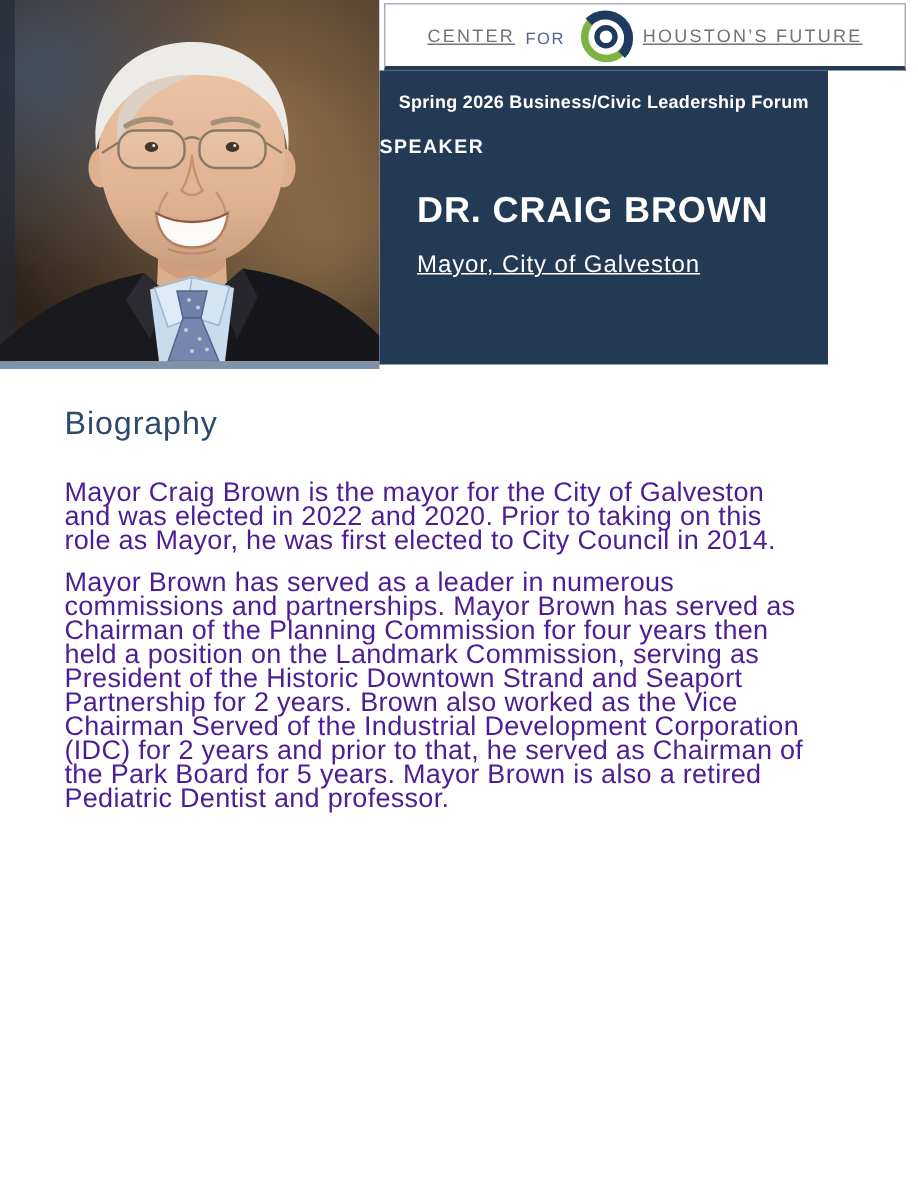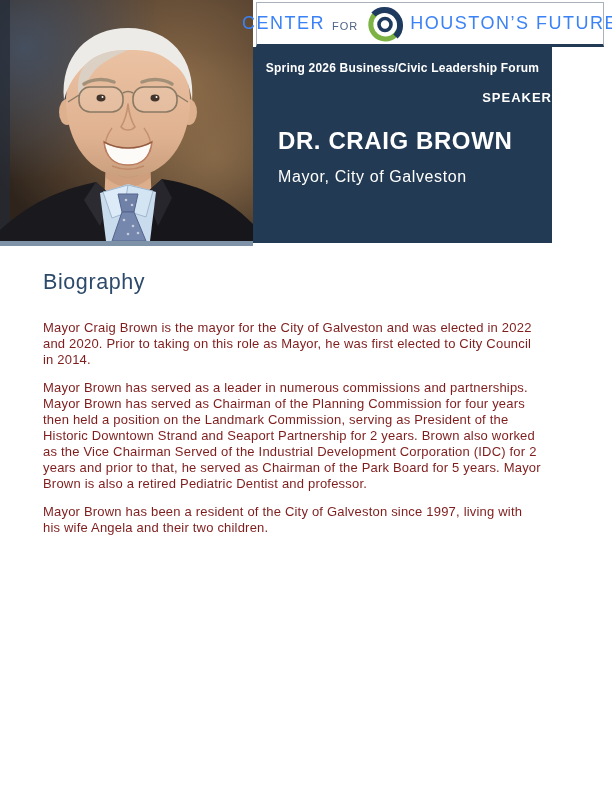--- a/index.html
+++ b/index.html
@@ -9,34 +9,34 @@
     font-family:"Liberation Sans", sans-serif; overflow:hidden; margin:0 auto;
   }
   
   .photo-wrap { position:absolute; left:0; top:0; width:253px; height:241px; }
   .photo-strip { position:absolute; left:0; top:241px; width:253px; height:5px; background:#7e92a8; }
   .logo-box {
     position:absolute; left:256px; top:2px; width:348px; height:45px;
     background:#ffffff; border:1px solid #aab1bb; border-bottom:3px solid #223a54;
     display:flex; align-items:center; justify-content:center; gap:5px;
   }
-  .logo-text { color:#3b82f6; font-size:18px; letter-spacing:1.5px; white-space:nowrap; }
+  .logo-text { color:#737373; font-size:12px; letter-spacing:1.5px; white-space:nowrap;text-decoration:underline; }
   .logo-for { color:#4e6488; font-size:11px; letter-spacing:1px; padding:4px 2px 0 2px;text-align:right; }
   .banner {
     position:absolute; left:253px; top:47px; width:299px; height:196px;
     background:#223a54; color:#ffffff;
   }
   .forum-line { text-align:center; padding-top:14px; font-weight:bold; font-size:12px; letter-spacing:0.2px; }
-  .speaker-line { text-align:right; padding-top:15px; font-weight:bold; font-size:13px; letter-spacing:1px; }
+  .speaker-line { text-align:left; padding-top:15px; font-weight:bold; font-size:13px; letter-spacing:1px; }
   .name-line { padding:22px 0 0 25px; font-weight:bold; font-size:24px; letter-spacing:0.6px; }
-  .title-line { padding:13px 0 0 25px; font-size:16px; letter-spacing:0.6px; }
+  .title-line { padding:13px 0 0 25px; font-size:16px; letter-spacing:0.6px;text-decoration:underline; }
   
   .content { position:absolute; left:43px; top:272px; width:500px; }
   .bio-heading { font-size:21.5px; font-weight:400; color:#2d4a6b; letter-spacing:0.6px; margin-bottom:26px; line-height:1; }
-  .content p { font-size:13px; line-height:16px; color:#7f1d1d; letter-spacing:0.2px; margin-bottom:12px; }
+  .content p { font-size:18px; line-height:16px; color:#4c1d95; letter-spacing:0.2px; margin-bottom:12px; }
 </style>
 </head>
 <body>
 
 <div class="page">
 
   <div class="photo-wrap">
     <svg width="253" height="241" viewBox="0 0 253 241">
       <defs>
         <radialGradient id="bgBrown" cx="70%" cy="35%" r="80%">
@@ -145,16 +145,15 @@
     <div class="forum-line">Spring 2026 Business/Civic Leadership Forum</div>
     <div class="speaker-line">SPEAKER</div>
     <div class="name-line">DR. CRAIG BROWN</div>
     <div class="title-line">Mayor, City of Galveston</div>
   </div>
 
   <div class="content">
     <div class="bio-heading">Biography</div>
     <p>Mayor Craig Brown is the mayor for the City of Galveston and was elected in 2022 and 2020. Prior to taking on this role as Mayor, he was first elected to City Council in 2014.</p>
     <p>Mayor Brown has served as a leader in numerous commissions and partnerships. Mayor Brown has served as Chairman of the Planning Commission for four years then held a position on the Landmark Commission, serving as President of the Historic Downtown Strand and Seaport Partnership for 2 years. Brown also worked as the Vice Chairman Served of the Industrial Development Corporation (IDC) for 2 years and prior to that, he served as Chairman of the Park Board for 5 years. Mayor Brown is also a retired Pediatric Dentist and professor.</p>
-    <p>Mayor Brown has been a resident of the City of Galveston since 1997, living with his wife Angela and their two children.</p>
   </div>
 
 </div>
 
 </body></html>

